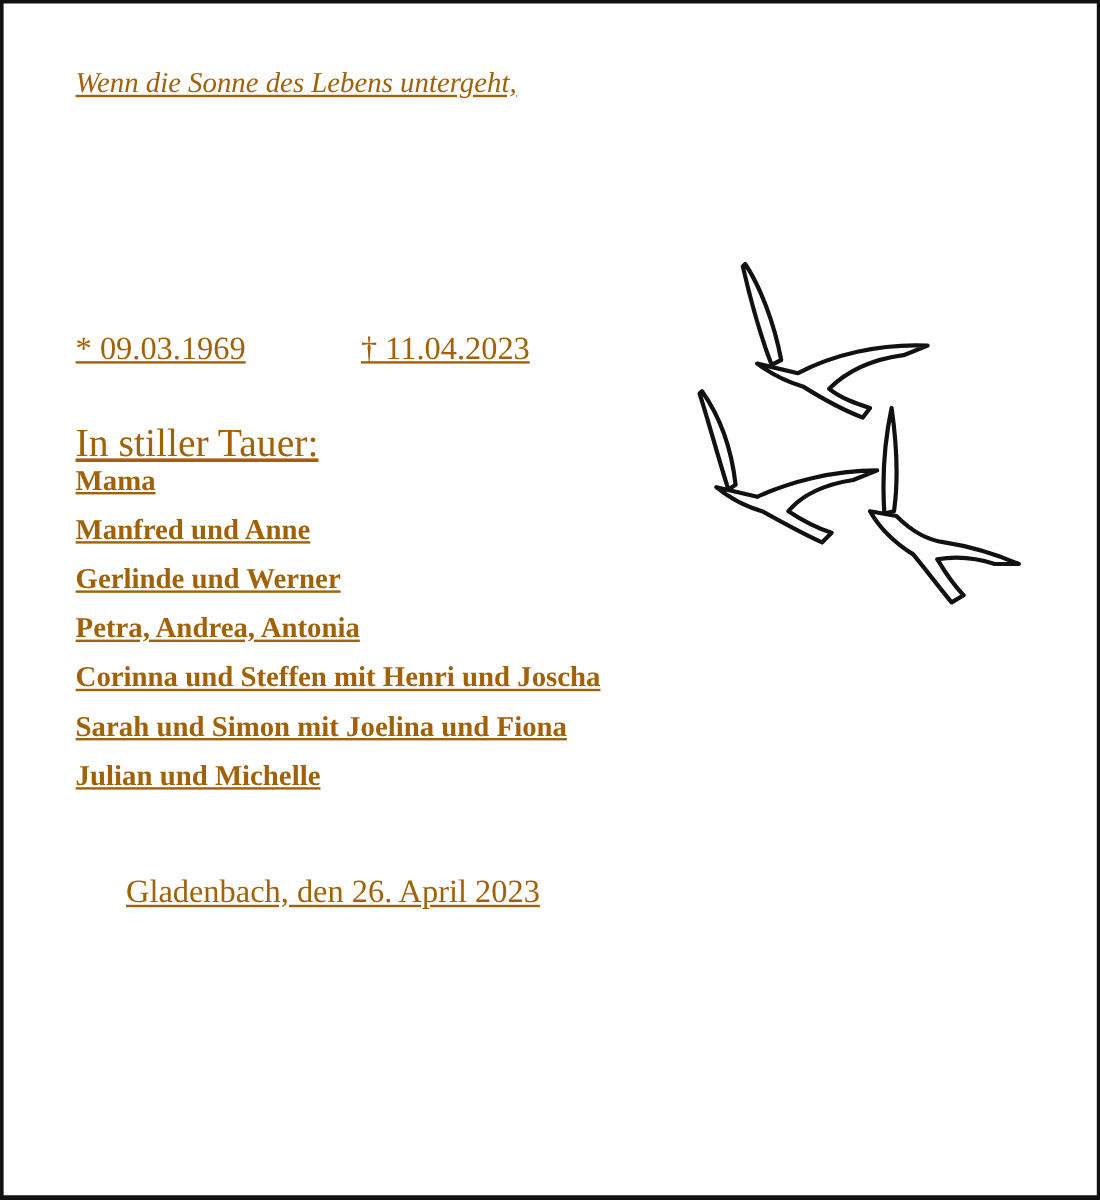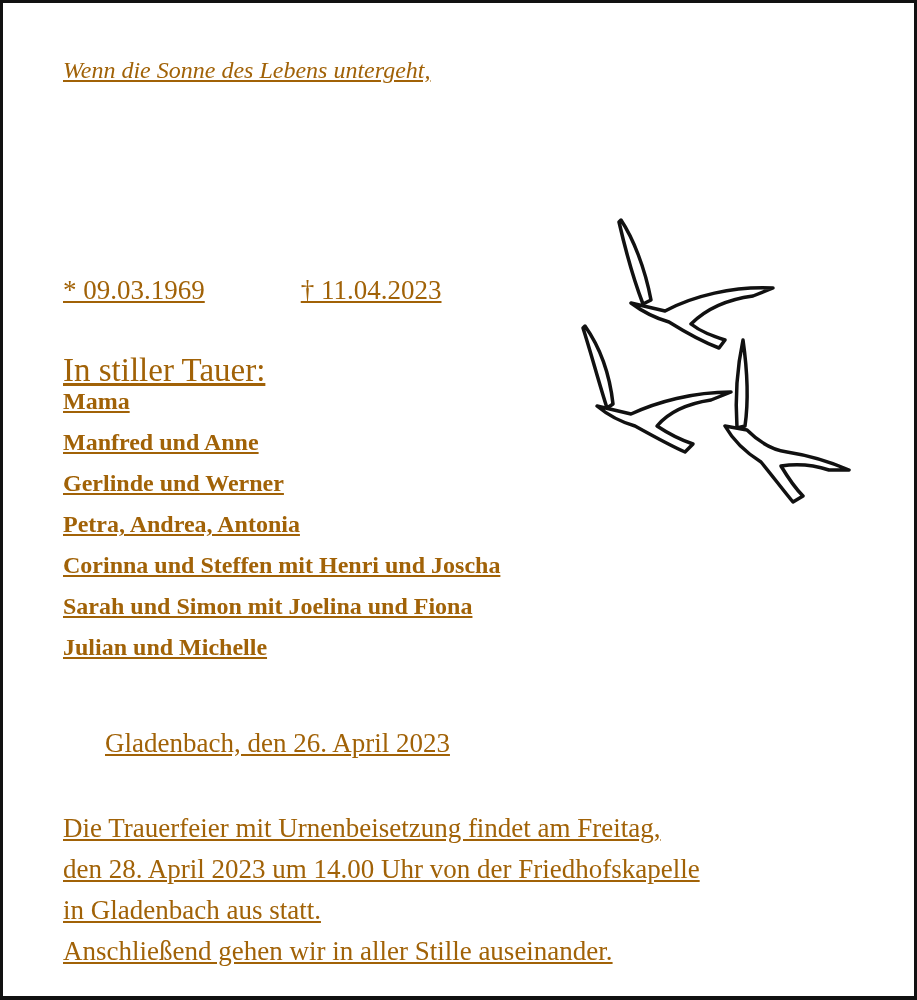--- a/index.html
+++ b/index.html
@@ -78,20 +78,14 @@
     <div>Manfred und Anne</div>
     <div>Gerlinde und Werner</div>
     <div>Petra, Andrea, Antonia</div>
     <div>Corinna und Steffen mit Henri und Joscha</div>
     <div>Sarah und Simon mit Joelina und Fiona</div>
     <div>Julian und Michelle</div>
   </div>
 
   <div class="place-date serif">Gladenbach, den 26. April 2023</div>
 
-  <div class="funeral serif">
-    <div>Die Trauerfeier mit Urnenbeisetzung findet am Freitag,</div>
-    <div>den 28. April 2023 um 14.00 Uhr von der Friedhofskapelle</div>
-    <div>in Gladenbach aus statt.</div>
-    <div>Anschließend gehen wir in aller Stille auseinander.</div>
-  </div>
 
 </div>
 
 </body></html>

